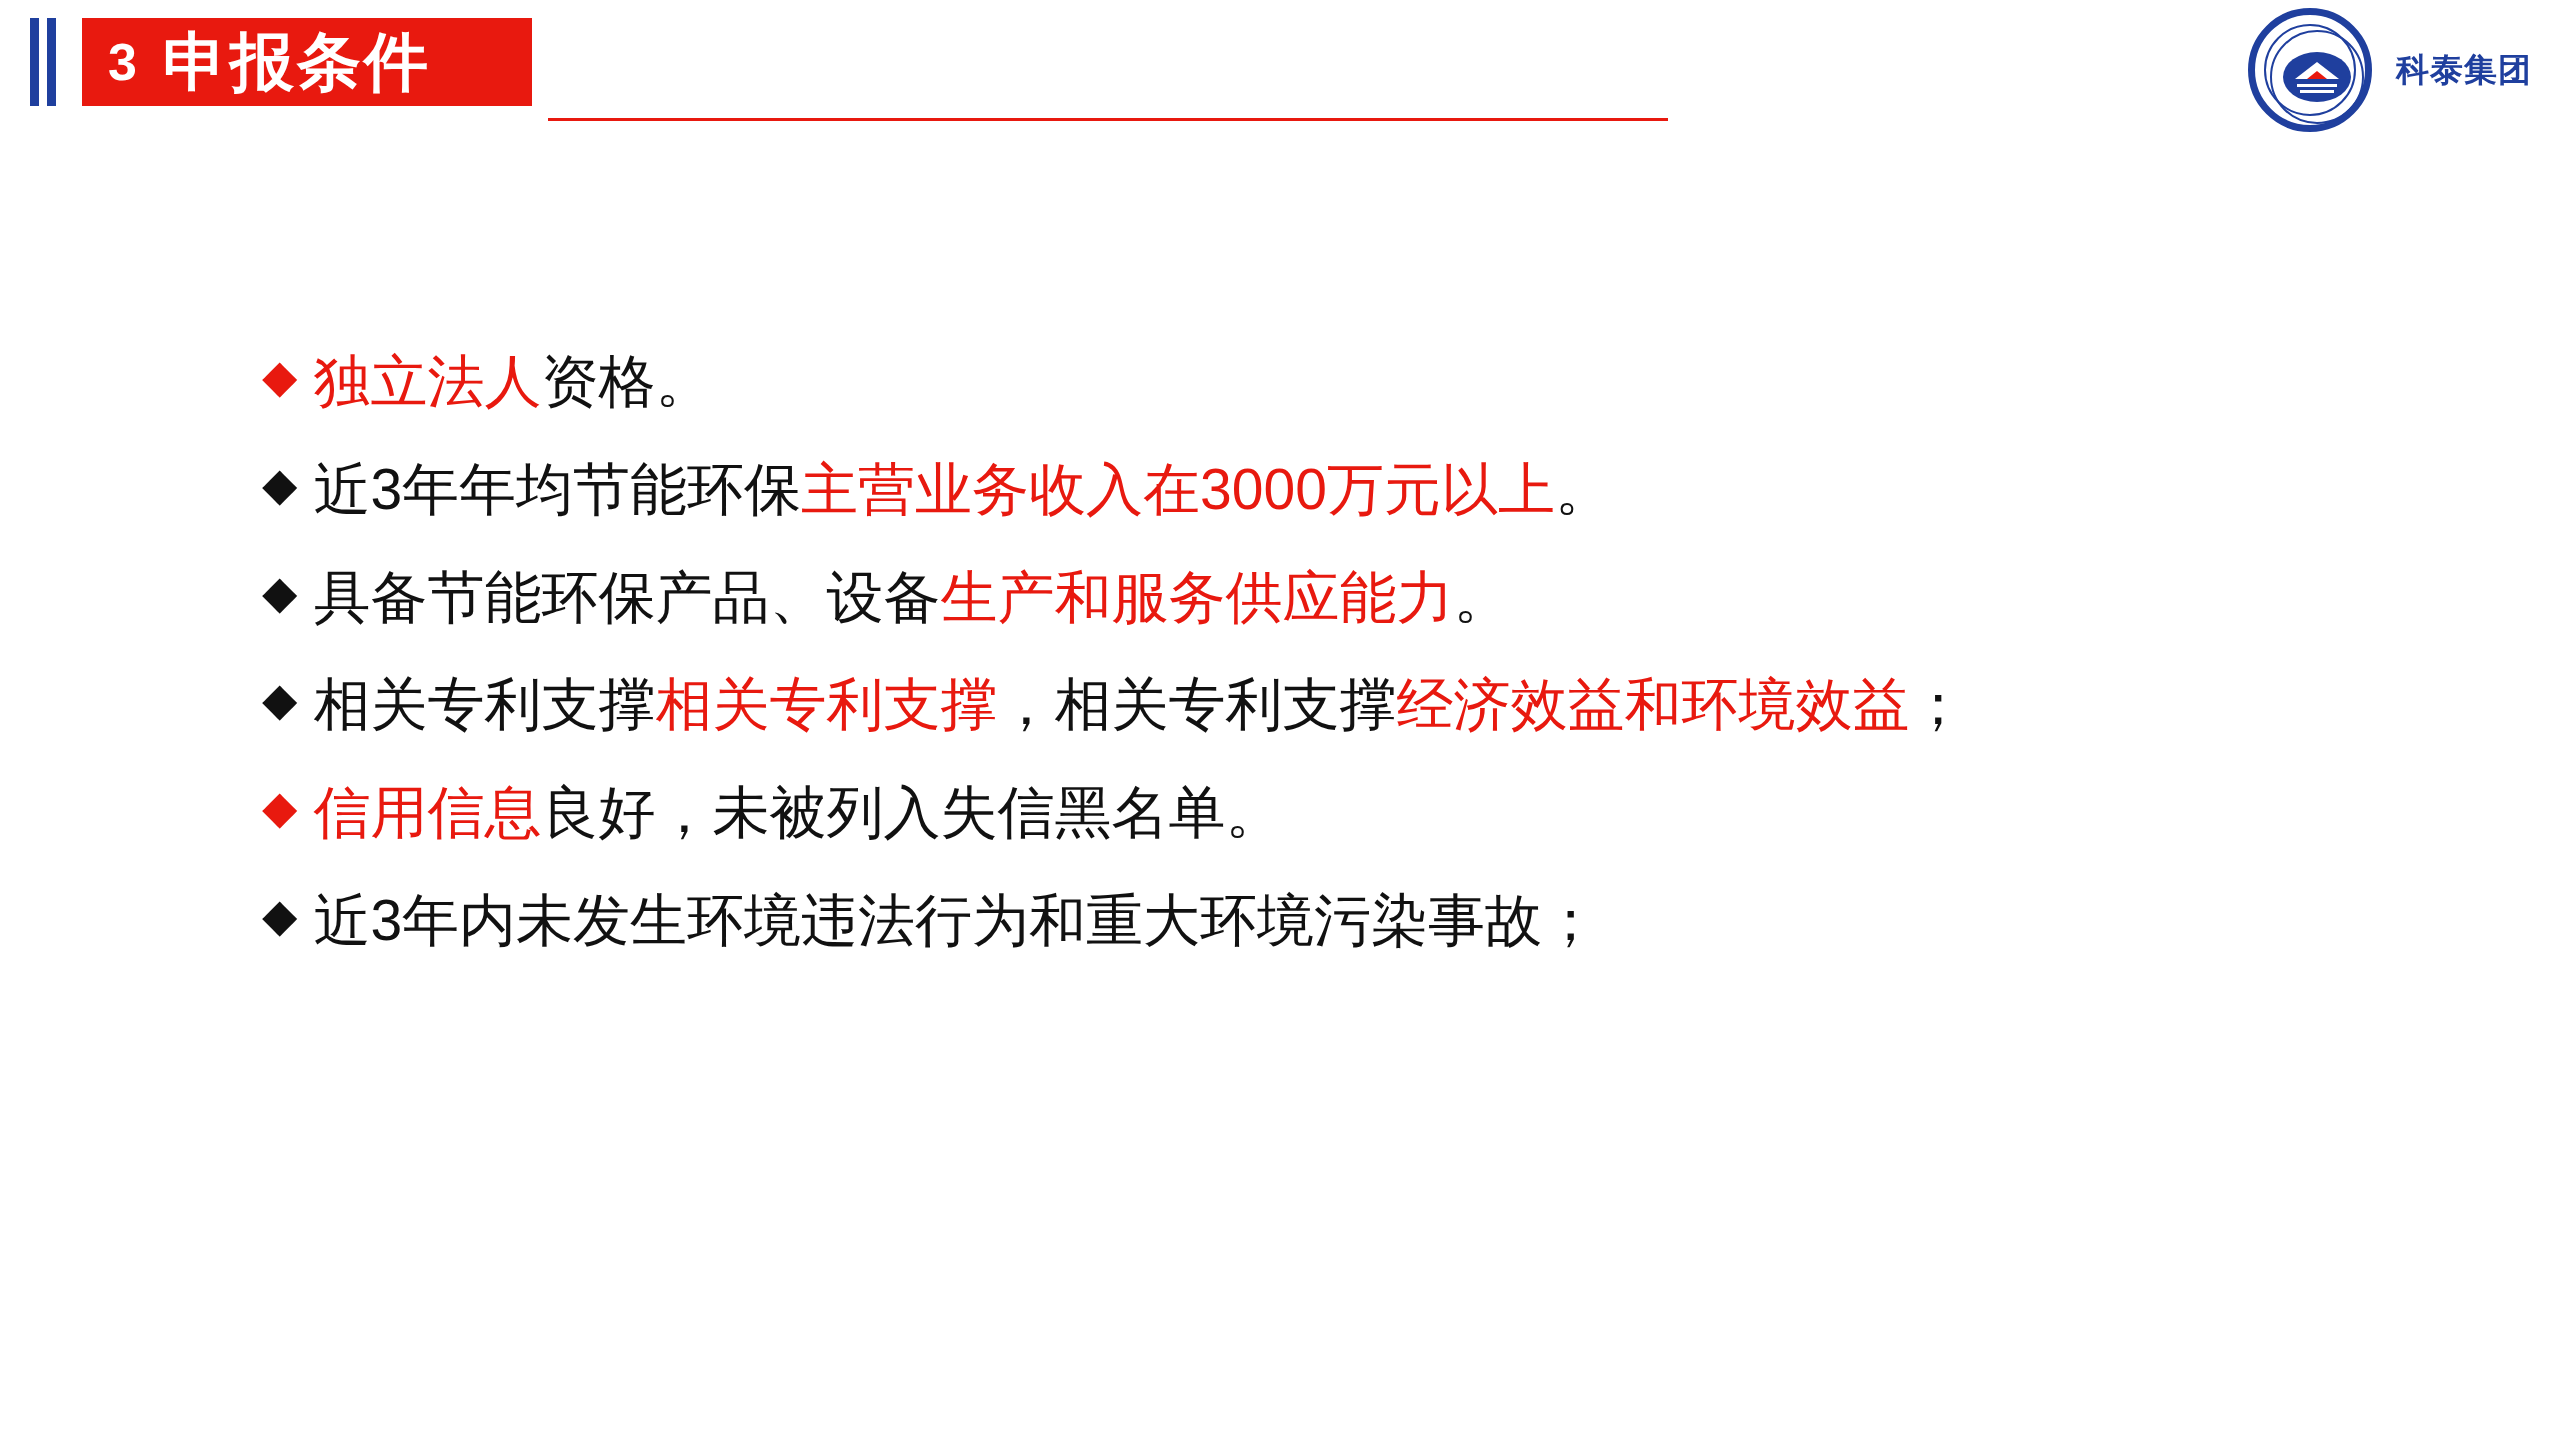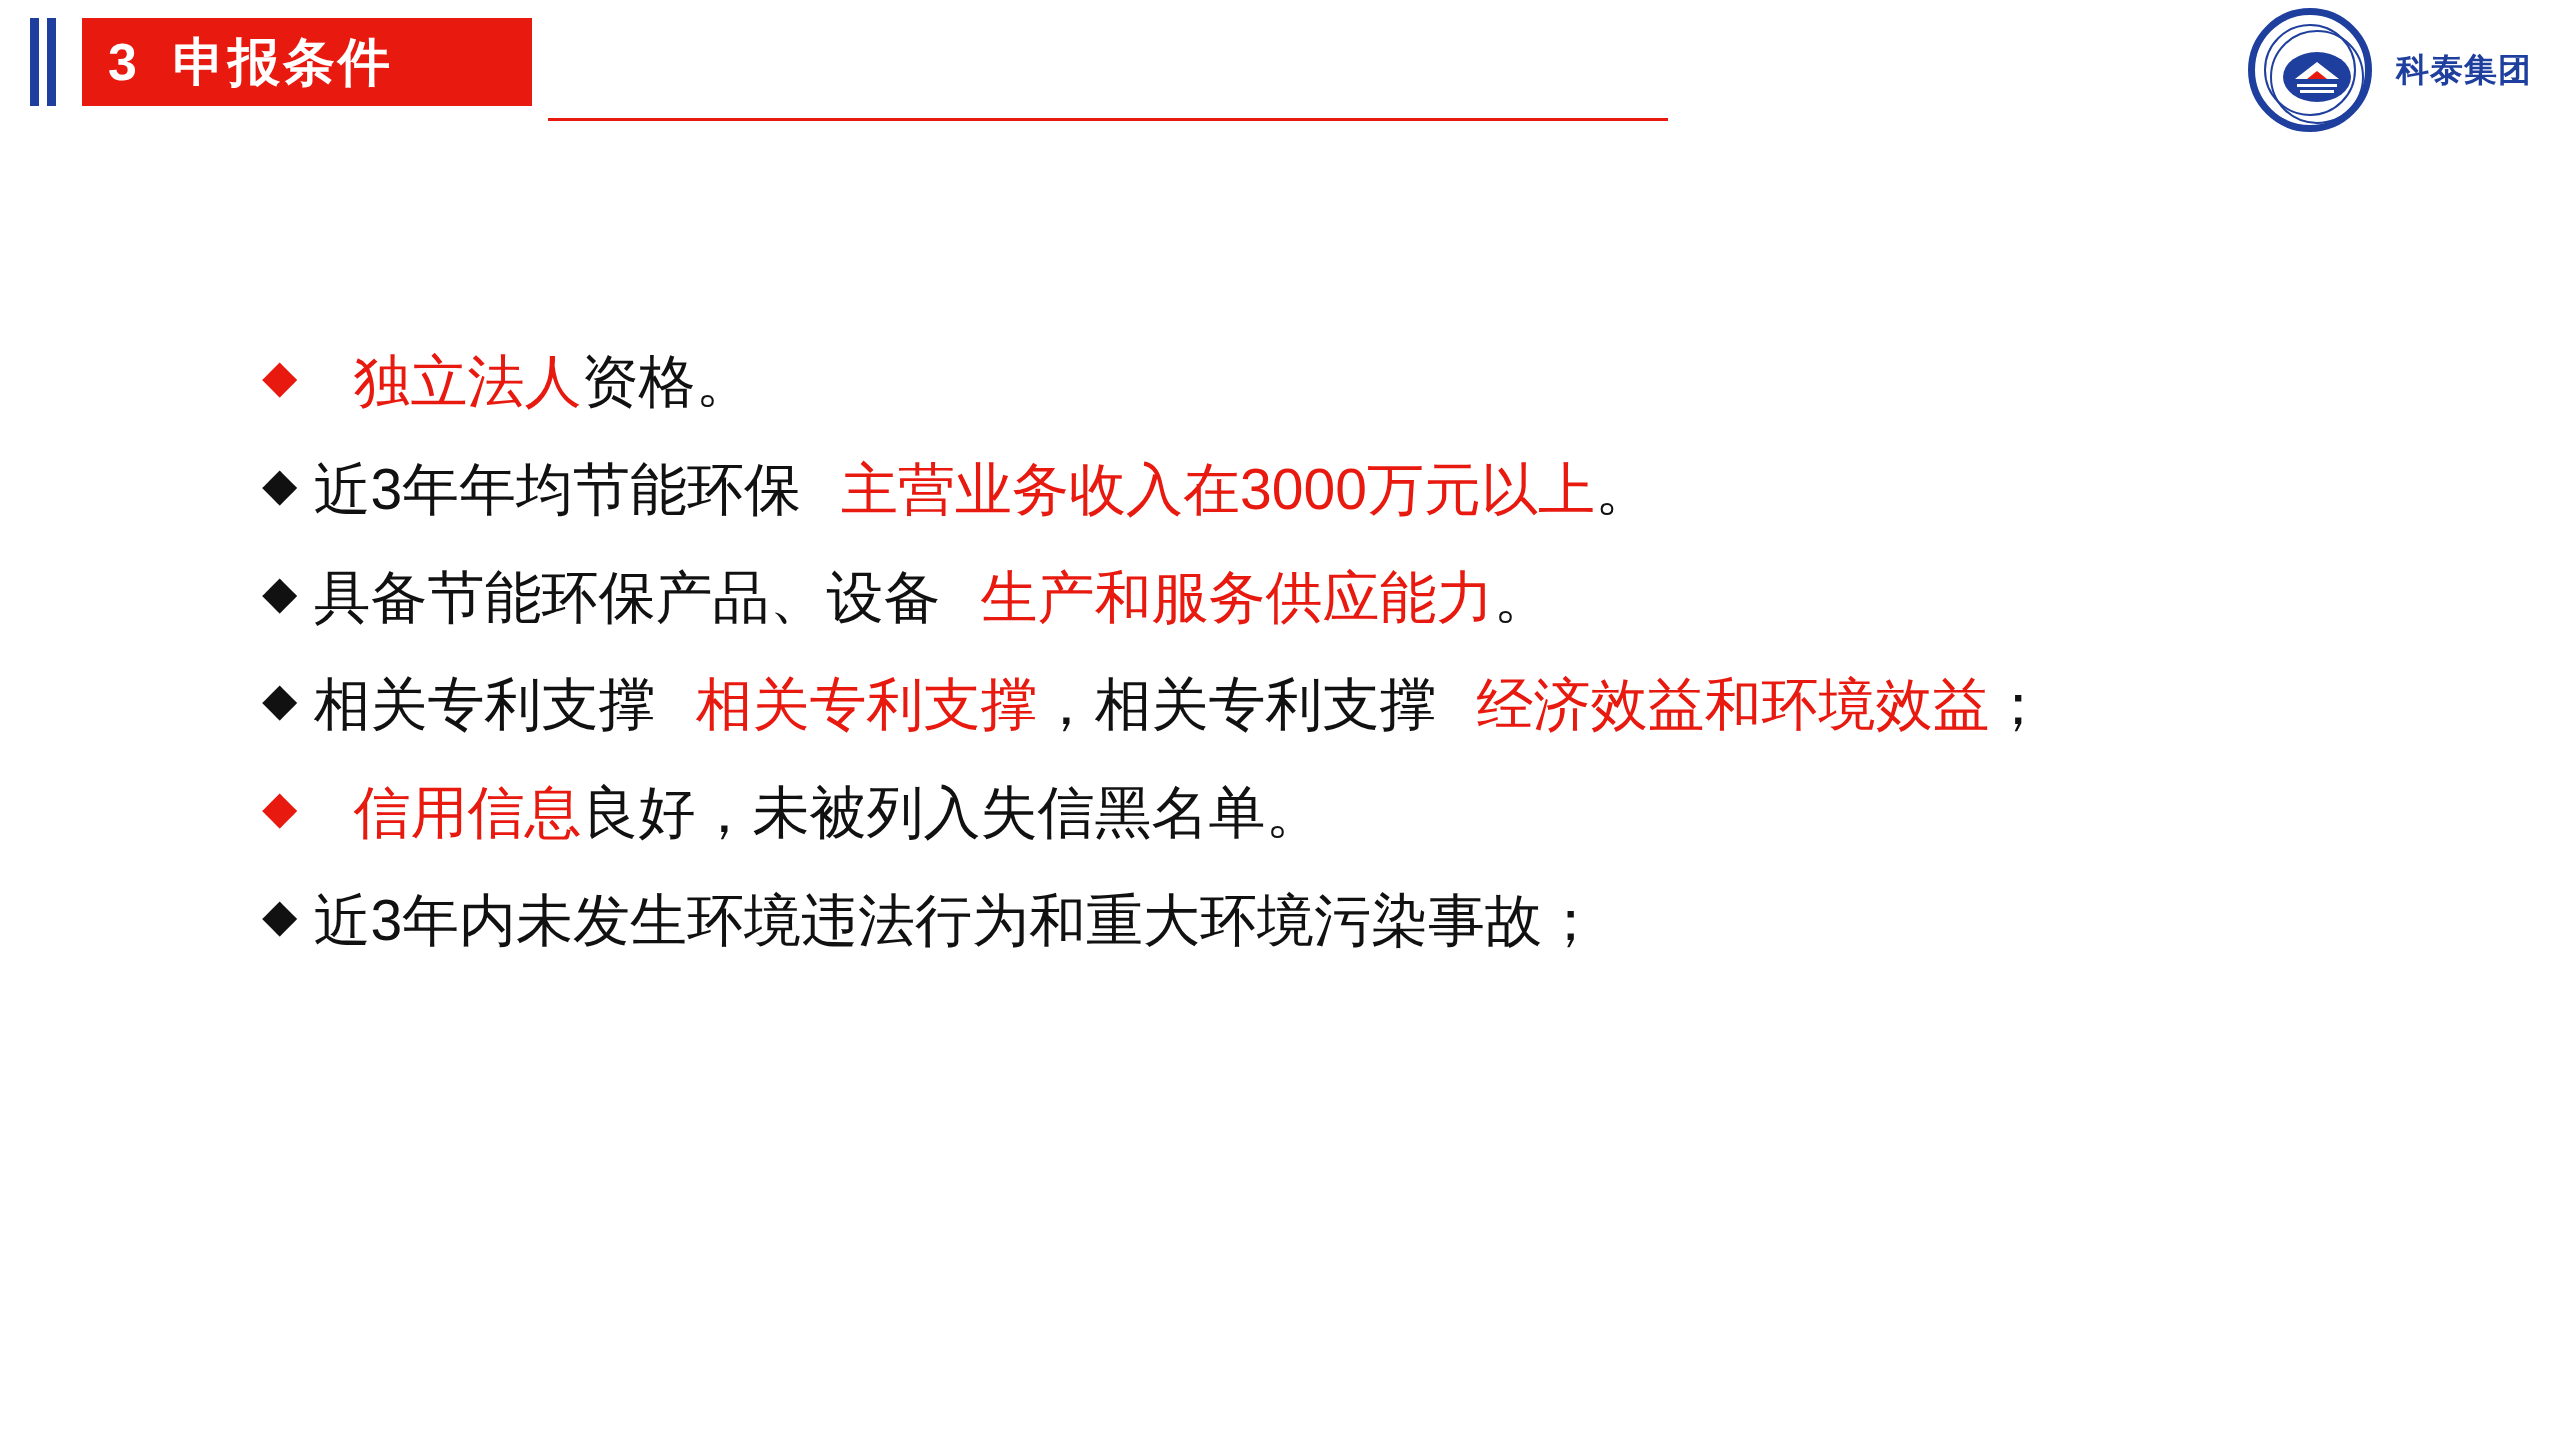--- a/index.html
+++ b/index.html
@@ -51,25 +51,24 @@
   }
   .header-num {
     color: #ffffff;
     font-size: 52px;
     font-weight: bold;
     line-height: 1;
     margin-right: 26px;
   }
   .header-text {
     color: #ffffff;
-    font-size: 52px;
+    font-size: 64px;
     font-weight: bold;
     letter-spacing: 3px;
     line-height: 1;
-    margin-left: 10px;
   }
   .header-rule {
     position: absolute;
     left: 548px;
     top: 118px;
     width: 1120px;
     height: 3px;
     background: #e8190f;
   }
 
@@ -144,21 +143,21 @@
     flex: 0 0 auto;
     color: #111111;
   }
   .bullet-mark.red { color: #e8190f; }
   .bullet-text {
     font-size: 57px;
     color: #111111;
     letter-spacing: 0px;
     white-space: nowrap;
   }
-  .bullet-text .red { color: #e8190f; margin-left: 40px; }
+  .bullet-text .red { color: #e8190f; }
 </style>
 </head>
 <body>
 
 <div class="slide-header">
 
   <div class="header-bars">
     <div class="bar"></div>
     <div class="bar"></div>
   </div>

